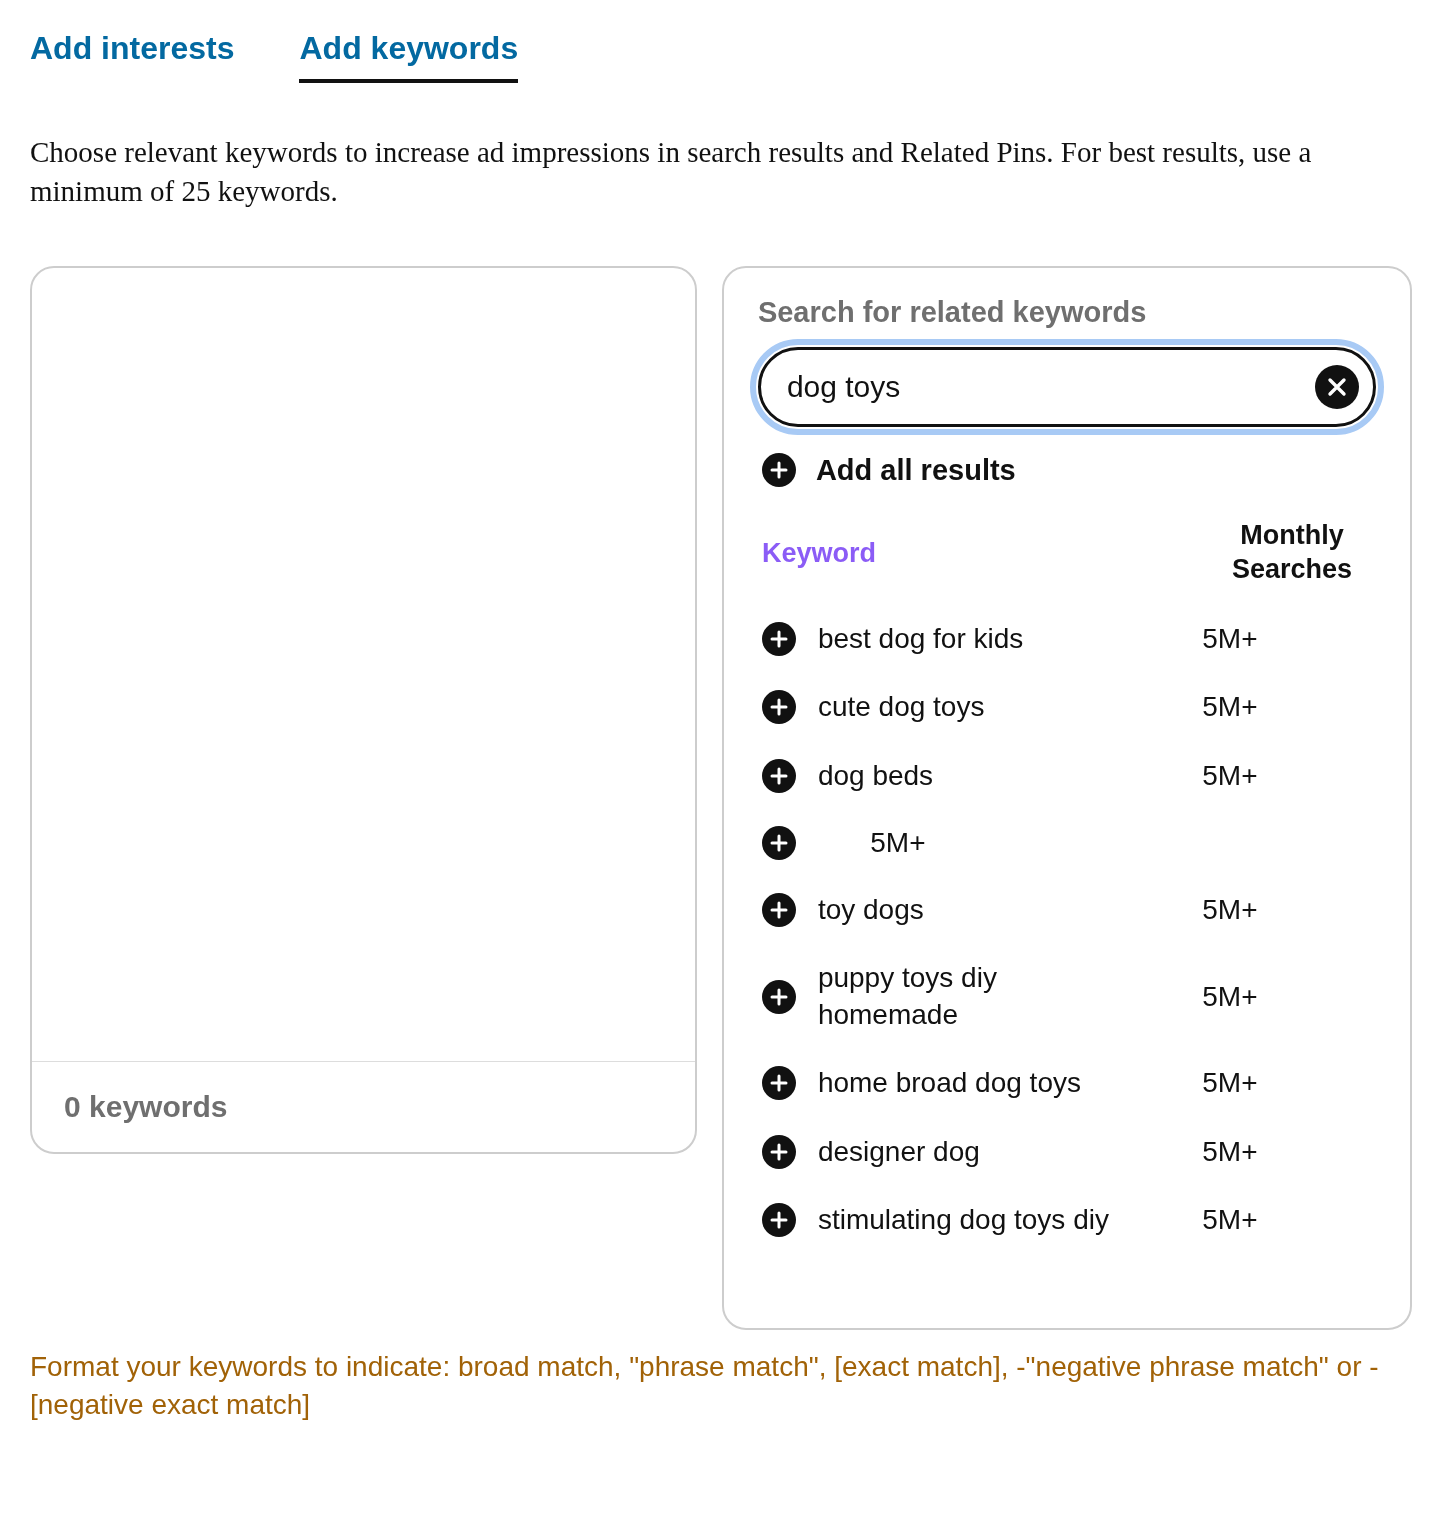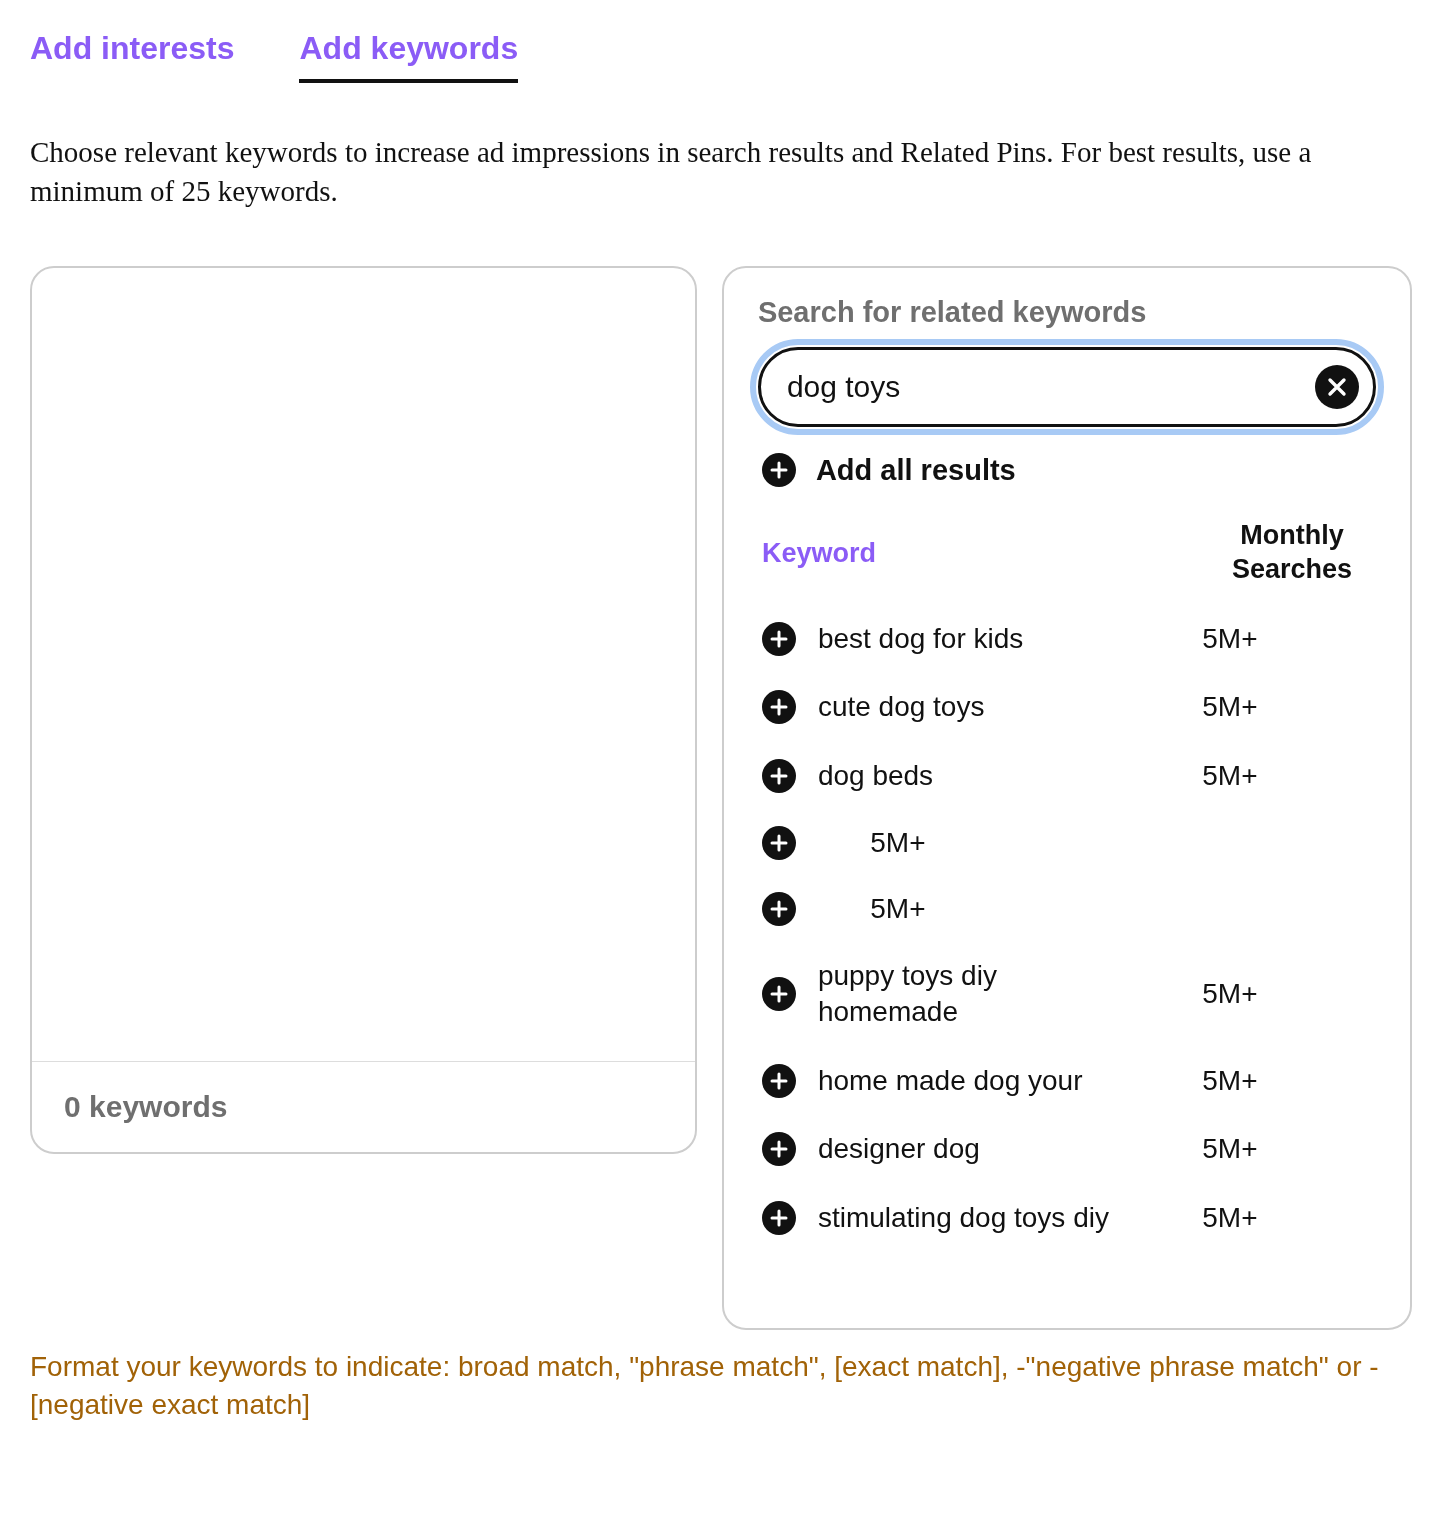--- a/index.html
+++ b/index.html
@@ -11,21 +11,21 @@
     width: 1442px;
   }
   .tabs {
     display: flex;
     gap: 65px;
     margin-bottom: 50px;
   }
   .tab {
     font-size: 32px;
     font-weight: 700;
-    color: #8b5cf6;
+    color: #0369a1;
     cursor: pointer;
     padding-bottom: 12px;
   }
   .tab.active {
     border-bottom: 4px solid #111;
   }
   .description {
     font-size: 29px;
     color: #111;
     line-height: 1.35;
@@ -271,38 +271,39 @@
               </svg>
             </div>
             <div class="result-searches">5M+</div>
           </div>
           <div class="result-row">
             <div class="plus-circle">
               <svg width="18" height="18" viewBox="0 0 18 18">
                 <path d="M9 2 V16 M2 9 H16" stroke="#fff" stroke-width="3" stroke-linecap="round"></path>
               </svg>
             </div>
+            <div class="result-keyword">toy dogs</div>
             <div class="result-searches">5M+</div>
           </div>
           <div class="result-row">
             <div class="plus-circle">
               <svg width="18" height="18" viewBox="0 0 18 18">
                 <path d="M9 2 V16 M2 9 H16" stroke="#fff" stroke-width="3" stroke-linecap="round"></path>
               </svg>
             </div>
             <div class="result-keyword">puppy toys diy homemade</div>
             <div class="result-searches">5M+</div>
           </div>
           <div class="result-row">
             <div class="plus-circle">
               <svg width="18" height="18" viewBox="0 0 18 18">
                 <path d="M9 2 V16 M2 9 H16" stroke="#fff" stroke-width="3" stroke-linecap="round"></path>
               </svg>
             </div>
-            <div class="result-keyword">home made dog your</div>
+            <div class="result-keyword">home broad dog toys</div>
             <div class="result-searches">5M+</div>
           </div>
           <div class="result-row">
             <div class="plus-circle">
               <svg width="18" height="18" viewBox="0 0 18 18">
                 <path d="M9 2 V16 M2 9 H16" stroke="#fff" stroke-width="3" stroke-linecap="round"></path>
               </svg>
             </div>
             <div class="result-keyword">designer dog</div>
             <div class="result-searches">5M+</div>

